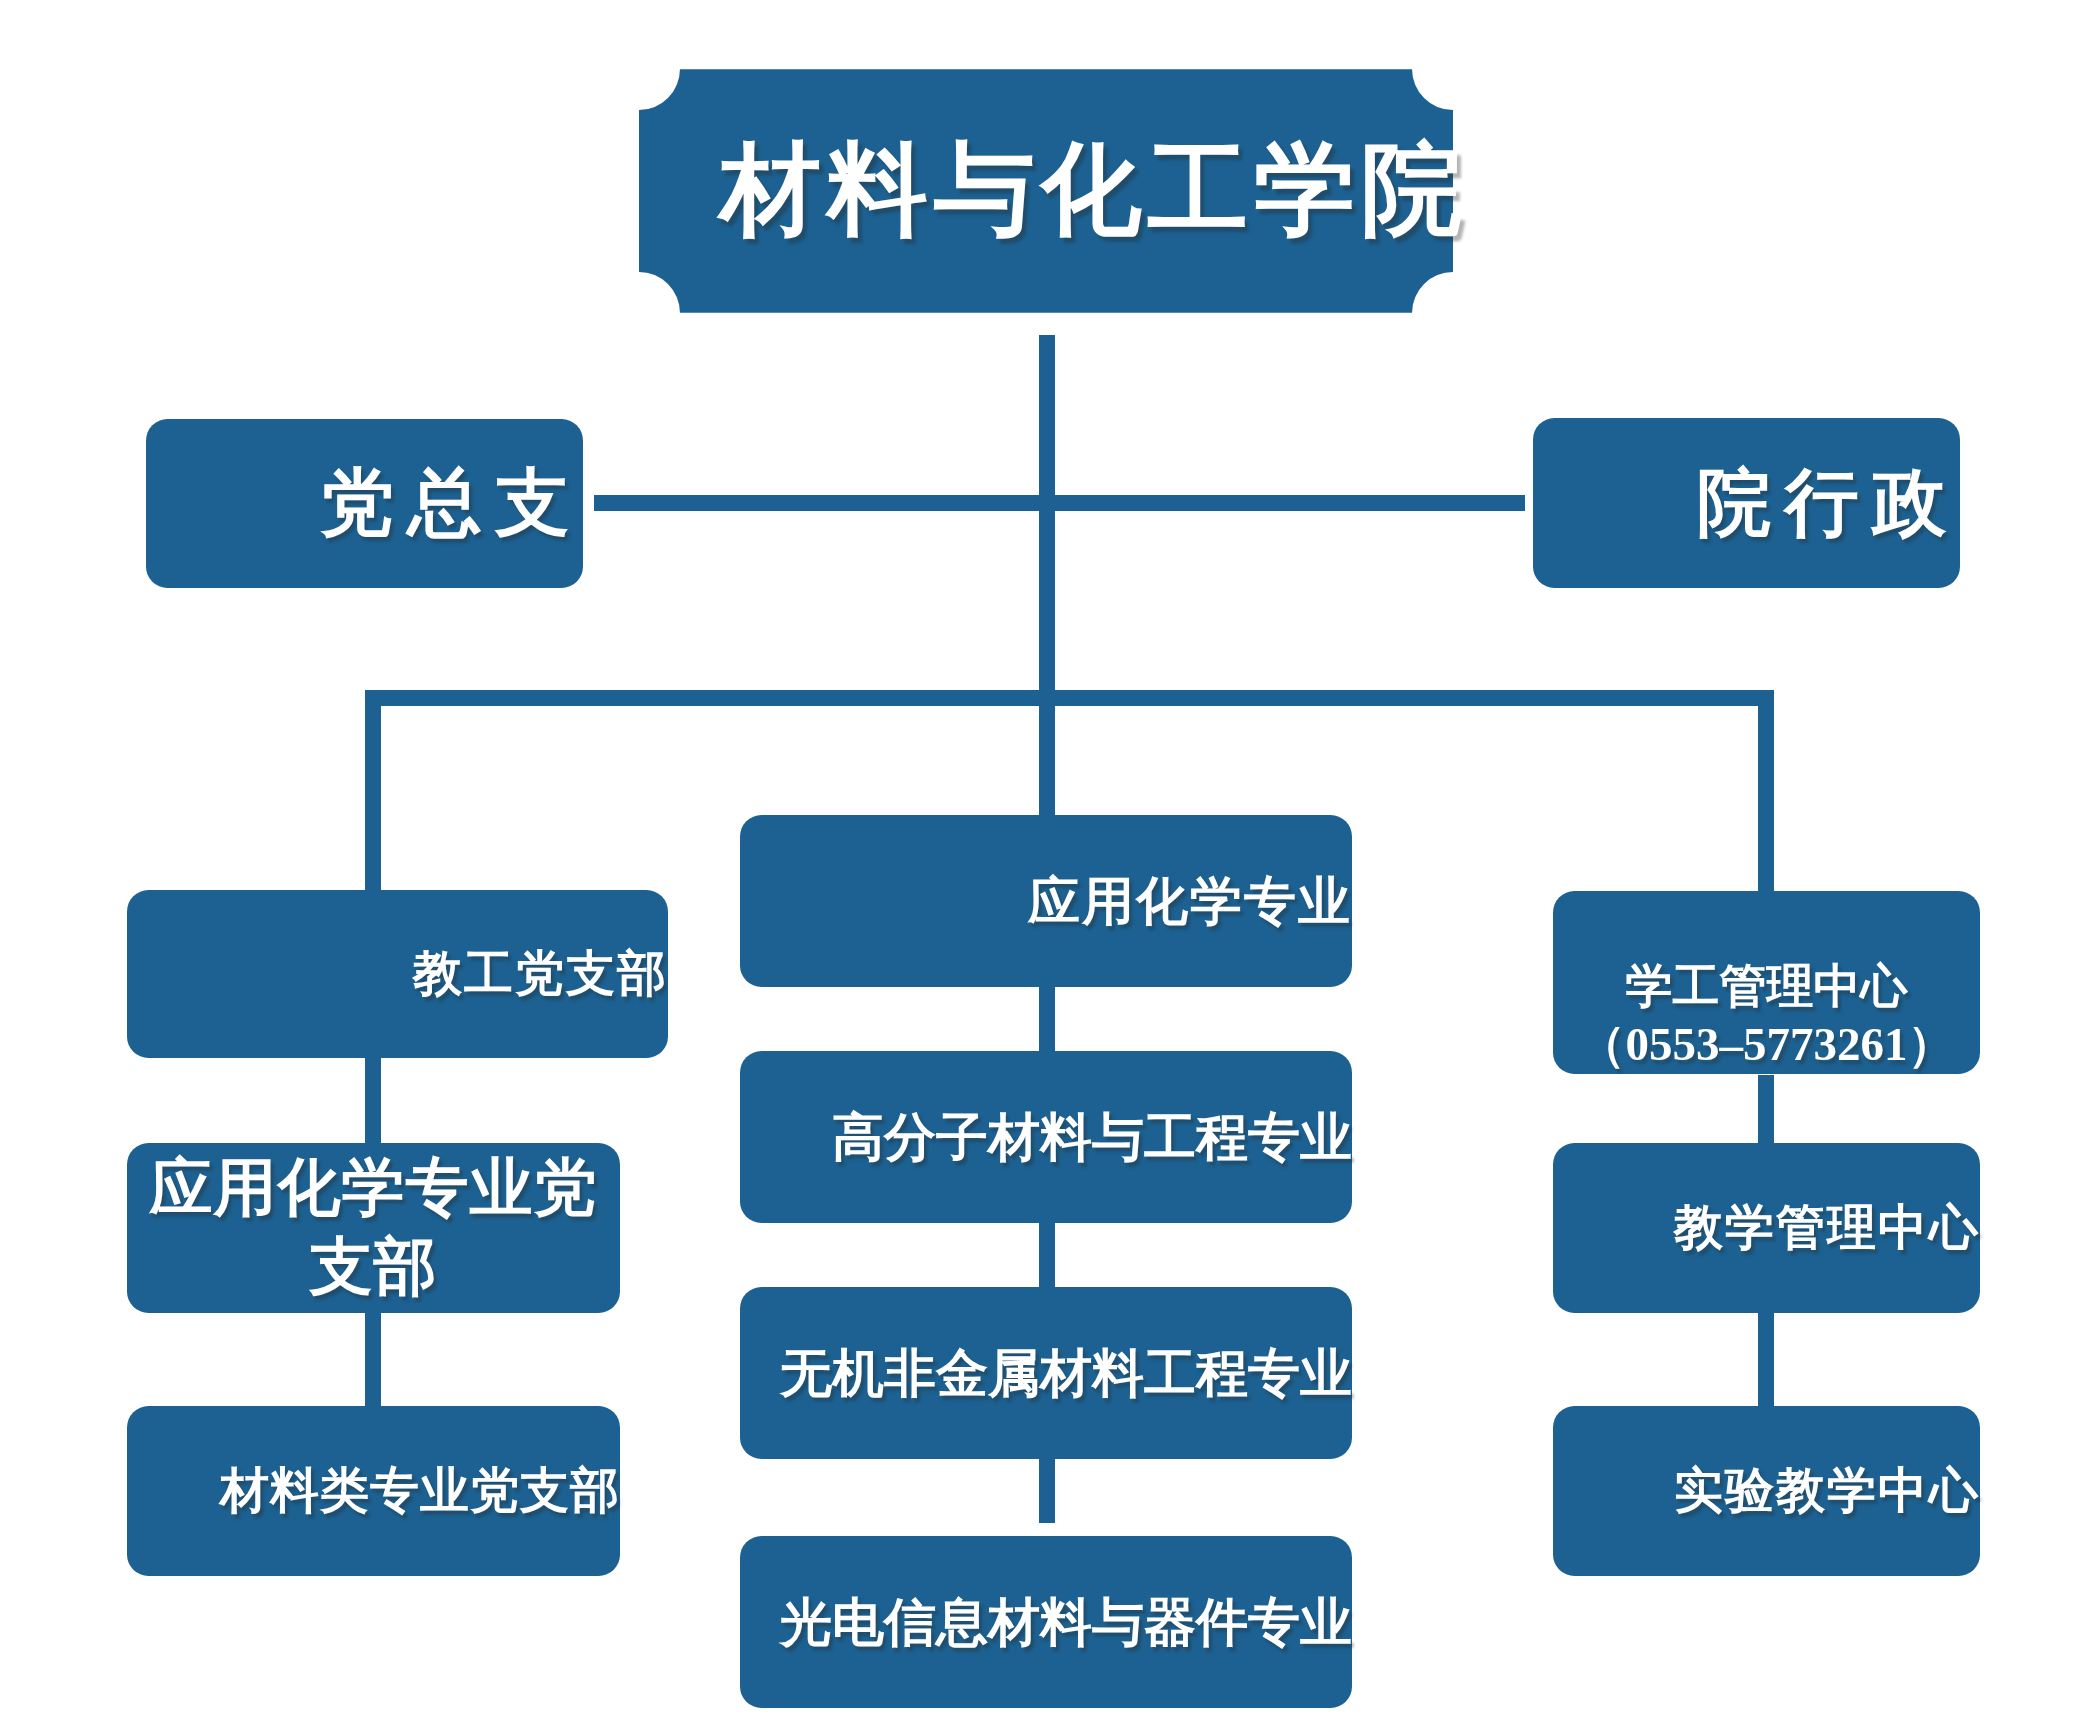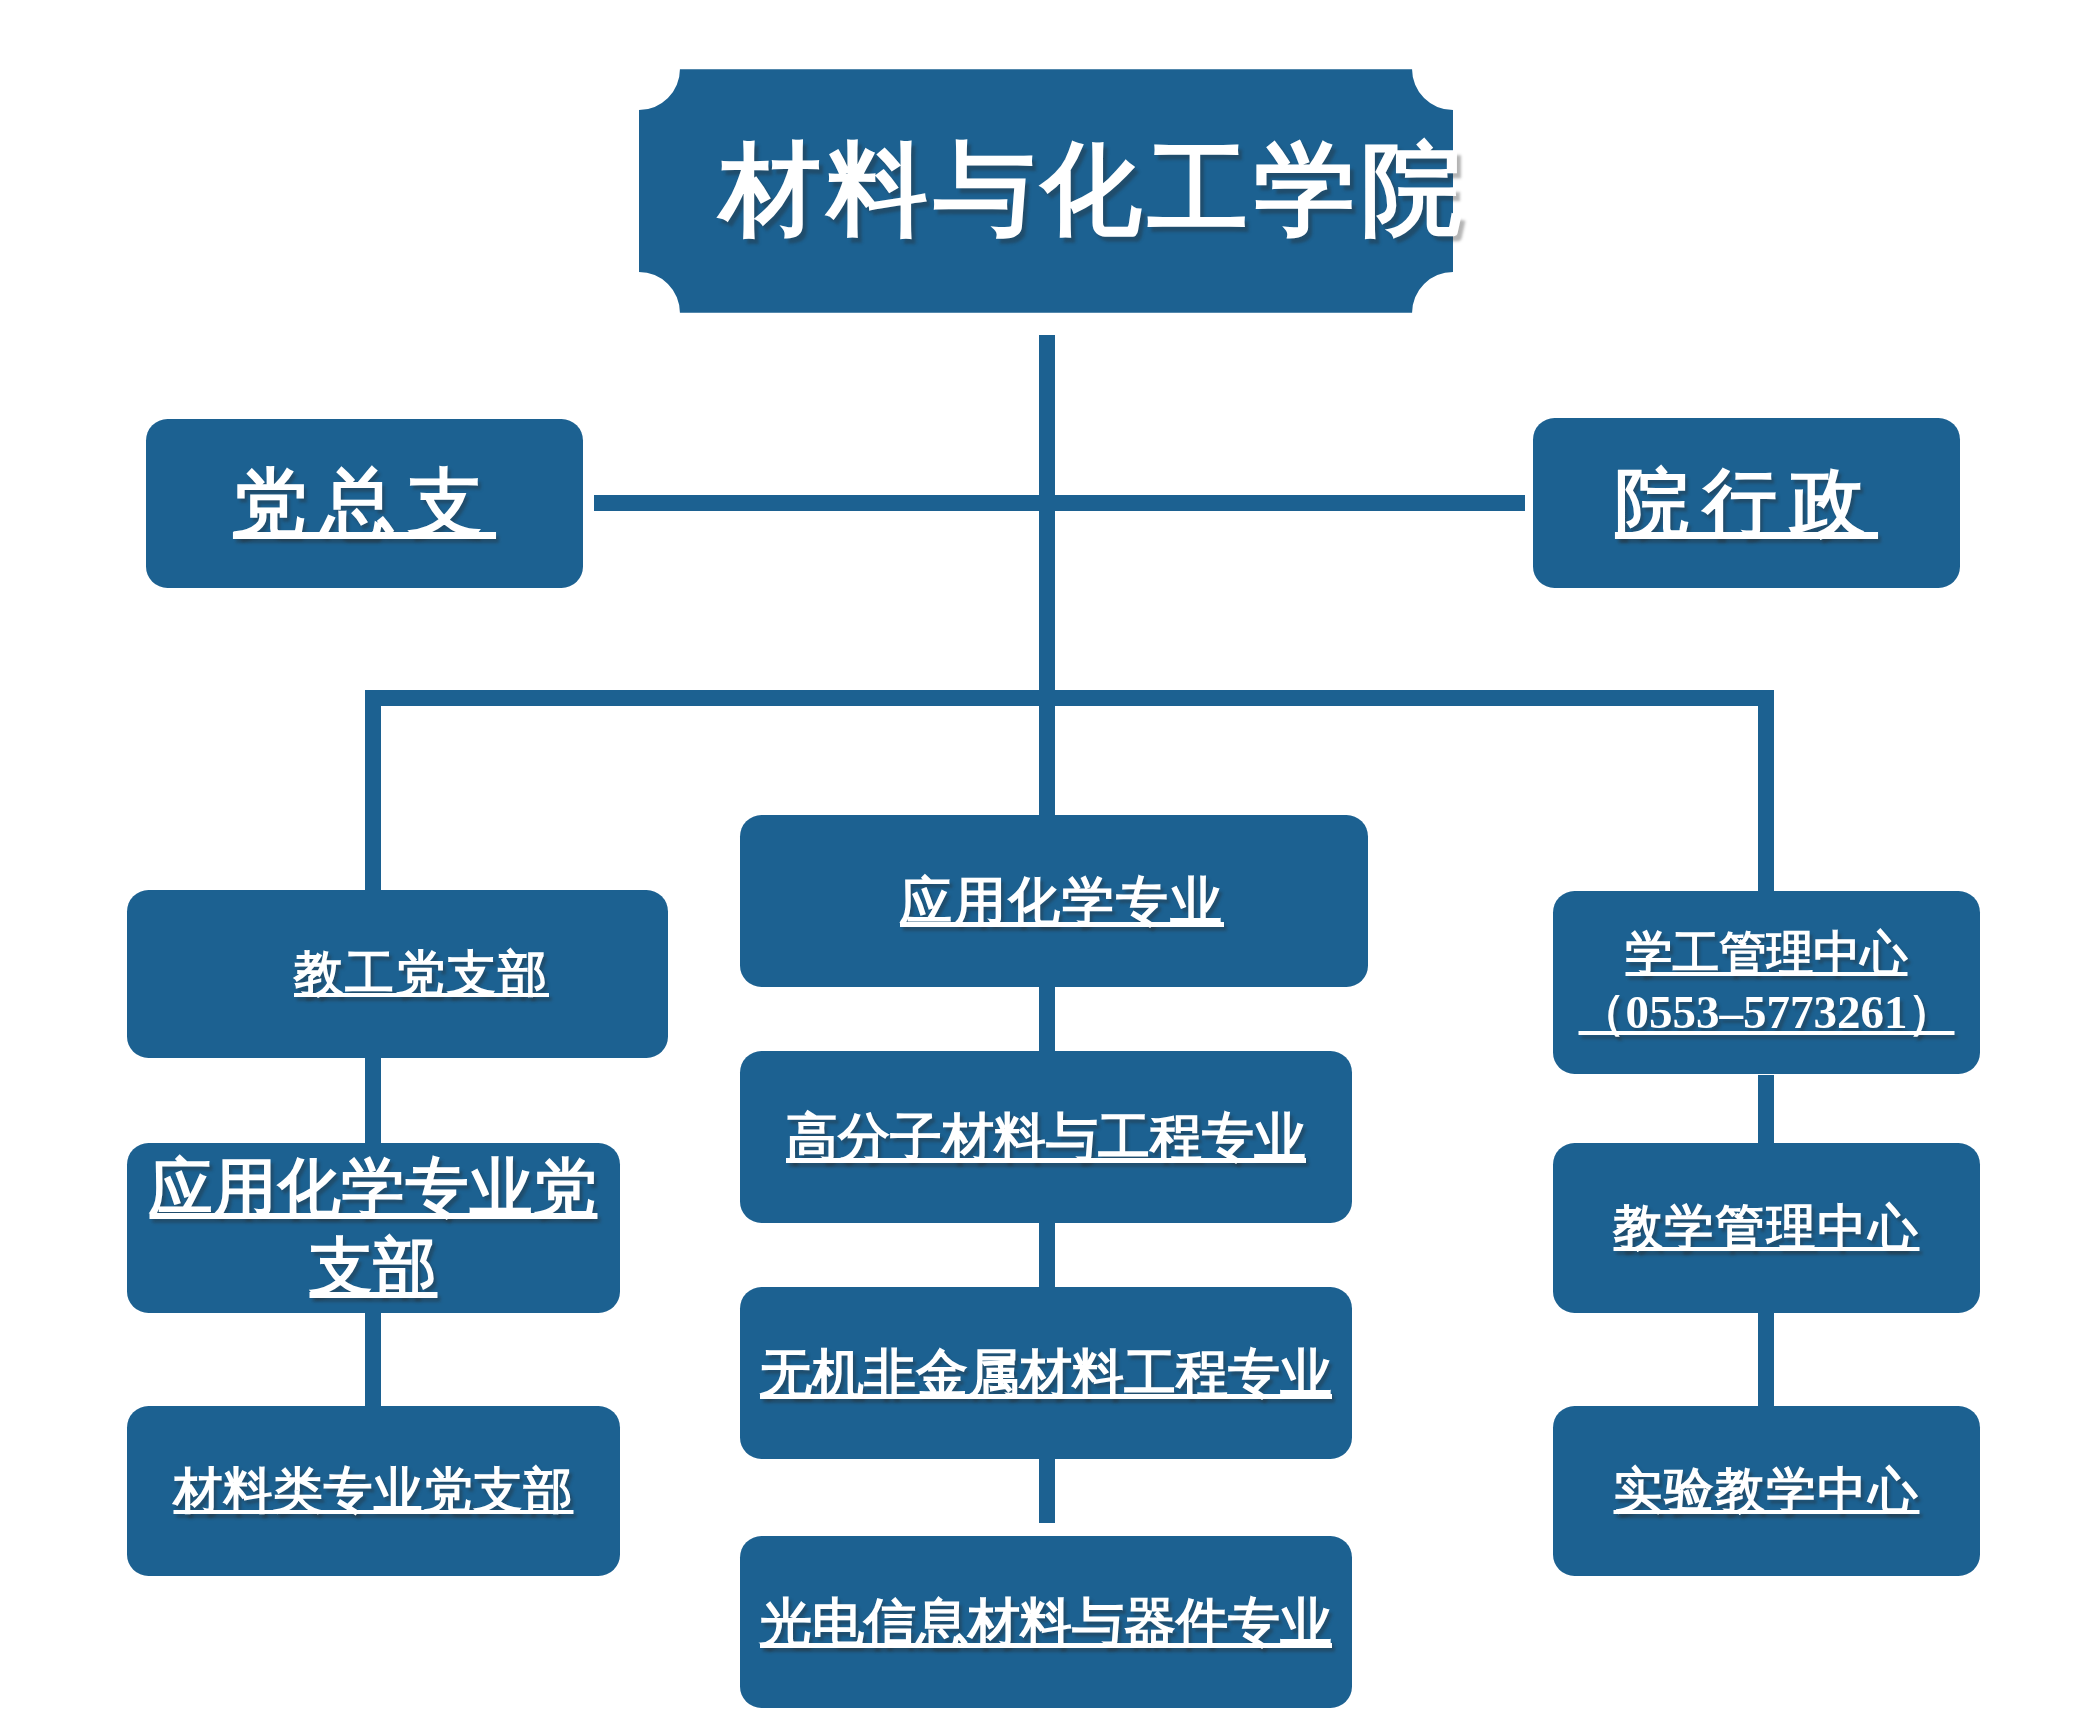--- a/index.html
+++ b/index.html
@@ -12,27 +12,26 @@
     width:2092px;height:1728px;
     background:#ffffff;
     overflow:hidden;
     font-family:"Liberation Serif","DejaVu Serif",serif;
   }
   .line{position:absolute;background:var(--blue);}
   .box{
     position:absolute;
     background:var(--blue);
     border-radius:21.5px;
-    display:flex;align-items:center;justify-content:center;
+    display:flex;align-items:center;justify-content:flex-end;
     color:var(--white);
     font-weight:bold;
     text-align:center;
     text-shadow:2.9px 3.9px 2.9px rgba(40,40,40,0.35);
     line-height:1.25;
-    text-decoration:underline;
   }
   
   .plaque{
     position:absolute;left:639px;top:69px;width:814px;height:244px;
   }
   .plaque svg{position:absolute;left:0;top:0;width:100%;height:100%;}
   .plaque .label{
     position:absolute;left:0;top:0;width:100%;height:100%;
     display:flex;align-items:center;justify-content:center;
     color:var(--white);font-weight:bold;font-size:101px;letter-spacing:5.9px;
@@ -40,21 +39,21 @@
     padding-left:48px;
   }
   
   #box-party{left:146px;top:419px;width:437px;height:169px;font-size:74px;letter-spacing:13.7px;}
   #box-admin{left:1533px;top:418px;width:427px;height:170px;font-size:74px;letter-spacing:13.7px;}
   
   #box-left-1{left:127px;top:890px;width:493px;height:168px;font-size:49px;letter-spacing:2px;padding-left:48px;}
   #box-left-2{left:127px;top:1143px;width:493px;height:170px;font-size:63px;letter-spacing:1px;}
   #box-left-3{left:127px;top:1406px;width:493px;height:170px;font-size:49px;letter-spacing:1px;}
   
-  #box-mid-1{left:740px;top:815px;width:612px;height:172px;font-size:52px;letter-spacing:2px;padding-left:16px;}
+  #box-mid-1{left:740px;top:815px;width:612px;height:172px;font-size:52px;letter-spacing:2px;}
   #box-mid-2{left:740px;top:1051px;width:612px;height:172px;font-size:52px;}
   #box-mid-3{left:740px;top:1287px;width:612px;height:172px;font-size:52px;}
   #box-mid-4{left:740px;top:1523px;width:612px;height:172px;font-size:52px;margin-top:13px;}
   
   #box-right-1{left:1553px;top:891px;width:427px;height:183px;font-size:47px;flex-direction:column;}
   #box-right-2{left:1553px;top:1143px;width:427px;height:170px;font-size:49px;letter-spacing:2px;}
   #box-right-3{left:1553px;top:1406px;width:427px;height:170px;font-size:49px;letter-spacing:2px;}
   
   #c-root-v{left:1039px;top:335px;width:15.6px;height:481px;}
   #c-l1-h{left:594px;top:495px;width:931px;height:15.6px;}

